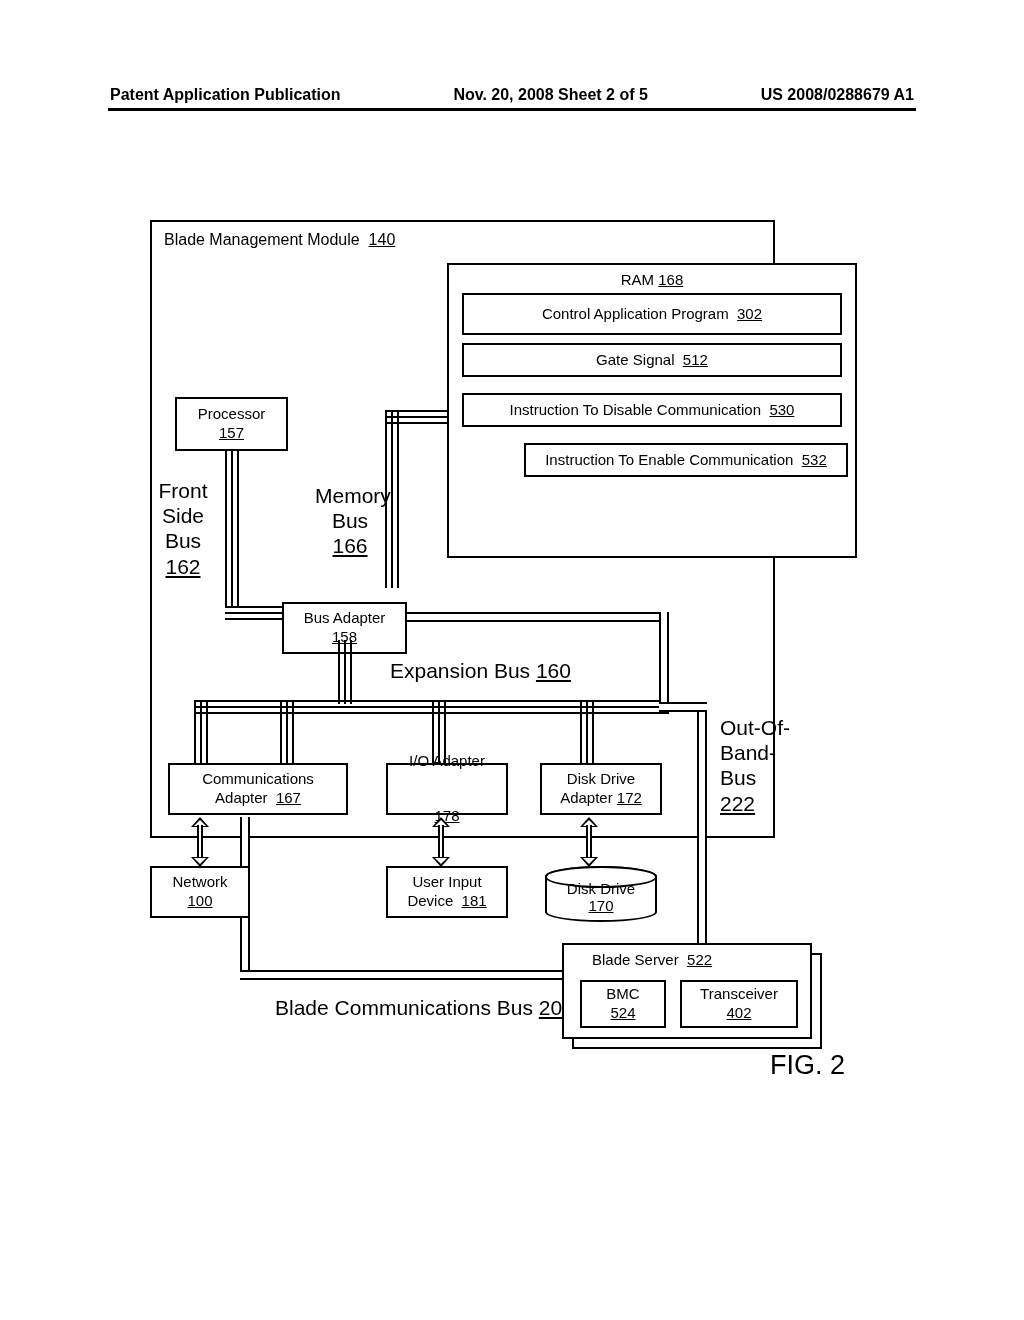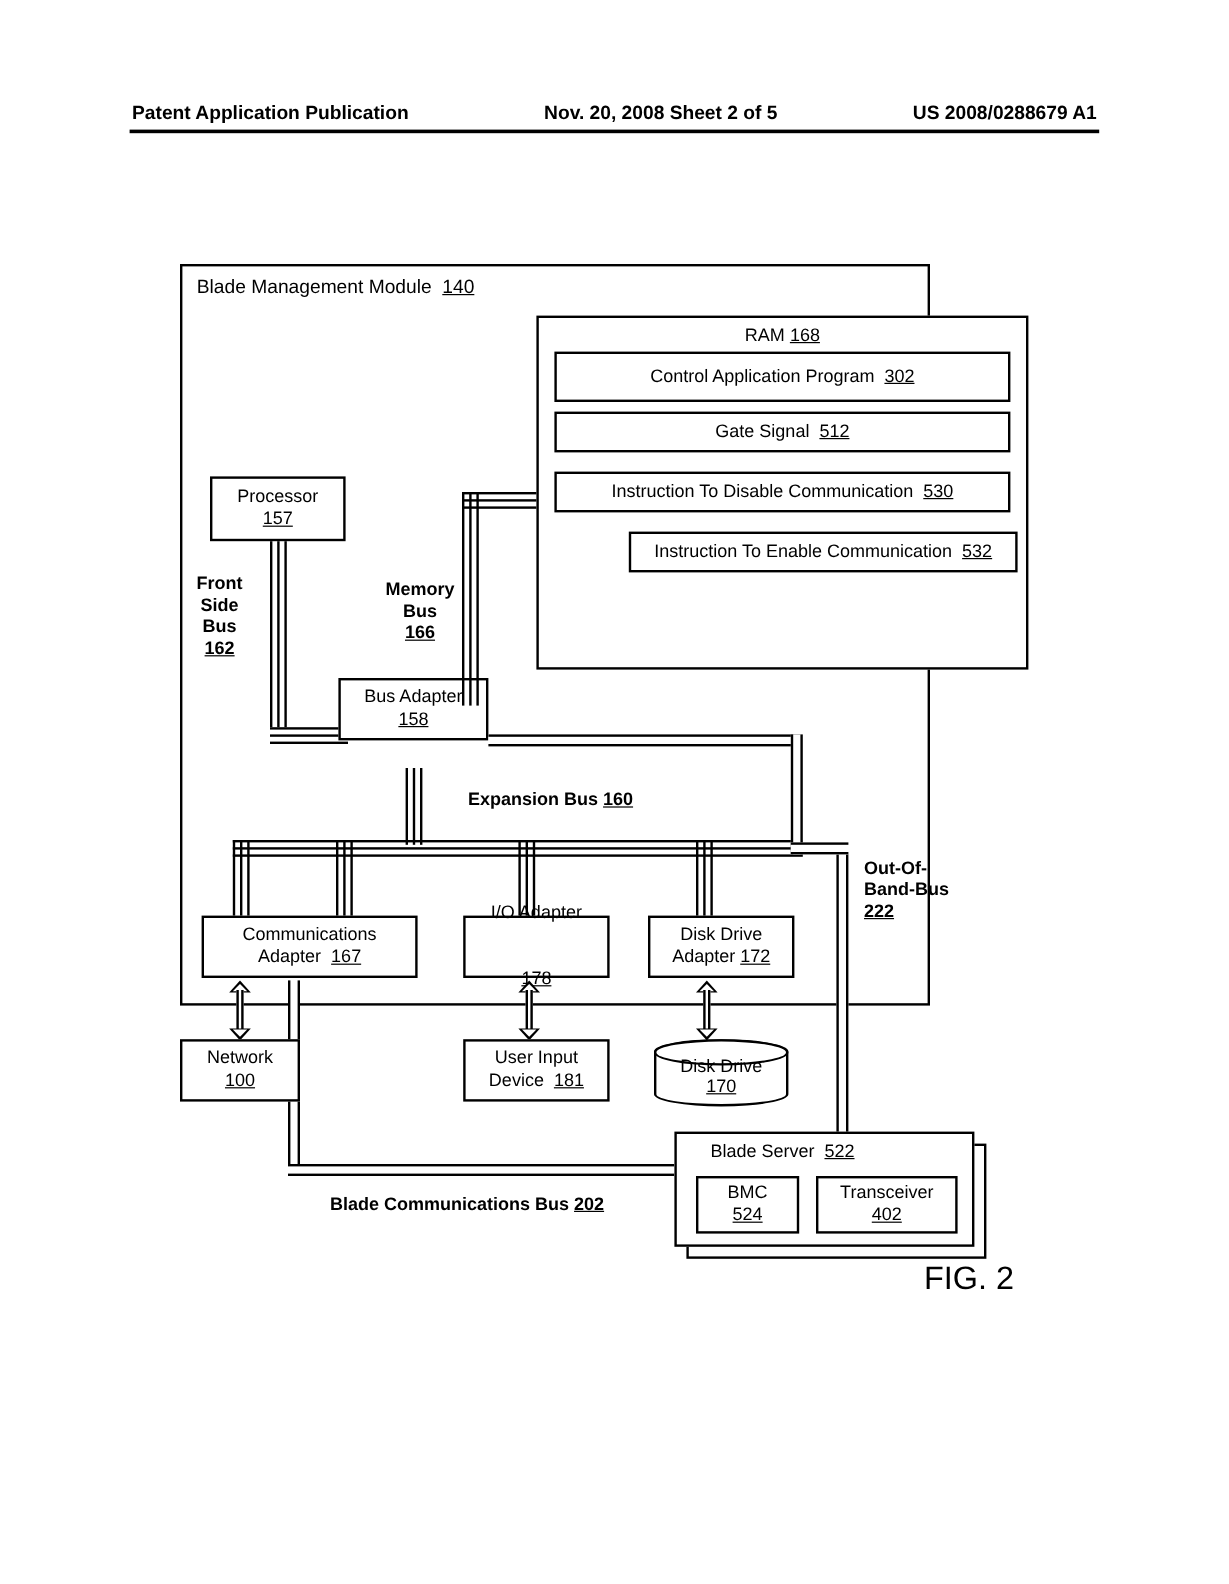--- a/index.html
+++ b/index.html
@@ -47,24 +47,23 @@
     justify-content: center;
     font-size: 15px;
     text-align: center;
     line-height: 1.25;
   }
   .box.left { align-items: flex-start; padding-left: 12px; text-align: left; }
 
   
   .lbl {
     position: absolute;
-    font-size: 15px;
+    font-size: 21px;
     text-align: center;
     line-height: 1.2;
-    font-weight: bold;
   }
 
   
   .hbus {
     position: absolute;
     border-top: 2px solid #000;
     border-bottom: 2px solid #000;
     height: 10px;
     background: #fff;
   }
@@ -220,21 +219,21 @@
     Front<br>Side<br>Bus<br><span class="u">162</span>
   </div>
 
   <div class="lbl" style="left:315px; top:483px; width:70px;">
     Memory<br>Bus<br><span class="u">166</span>
   </div>
 
   <div class="vbus3" style="left:225px; top:451px; height:155px;"></div>
   <div class="hbus3" style="left:225px; top:606px; width:65px;"></div>
 
-  <div class="box" style="left:282px; top:565px; width:125px; height:52px;">
+  <div class="box" style="left:282px; top:602px; width:125px; height:52px;">
     <div><span>Bus Adapter</span></div>
     <div><span class="u">158</span></div>
   </div>
 
   <div class="vbus3" style="left:385px; top:410px; height:178px;"></div>
   <div class="hbus3" style="left:385px; top:410px; width:62px;"></div>
 
   <div class="vbus3" style="left:338px; top:640px; height:64px;"></div>
   <div class="hbus3" style="left:194px; top:700px; width:475px;"></div>
 

